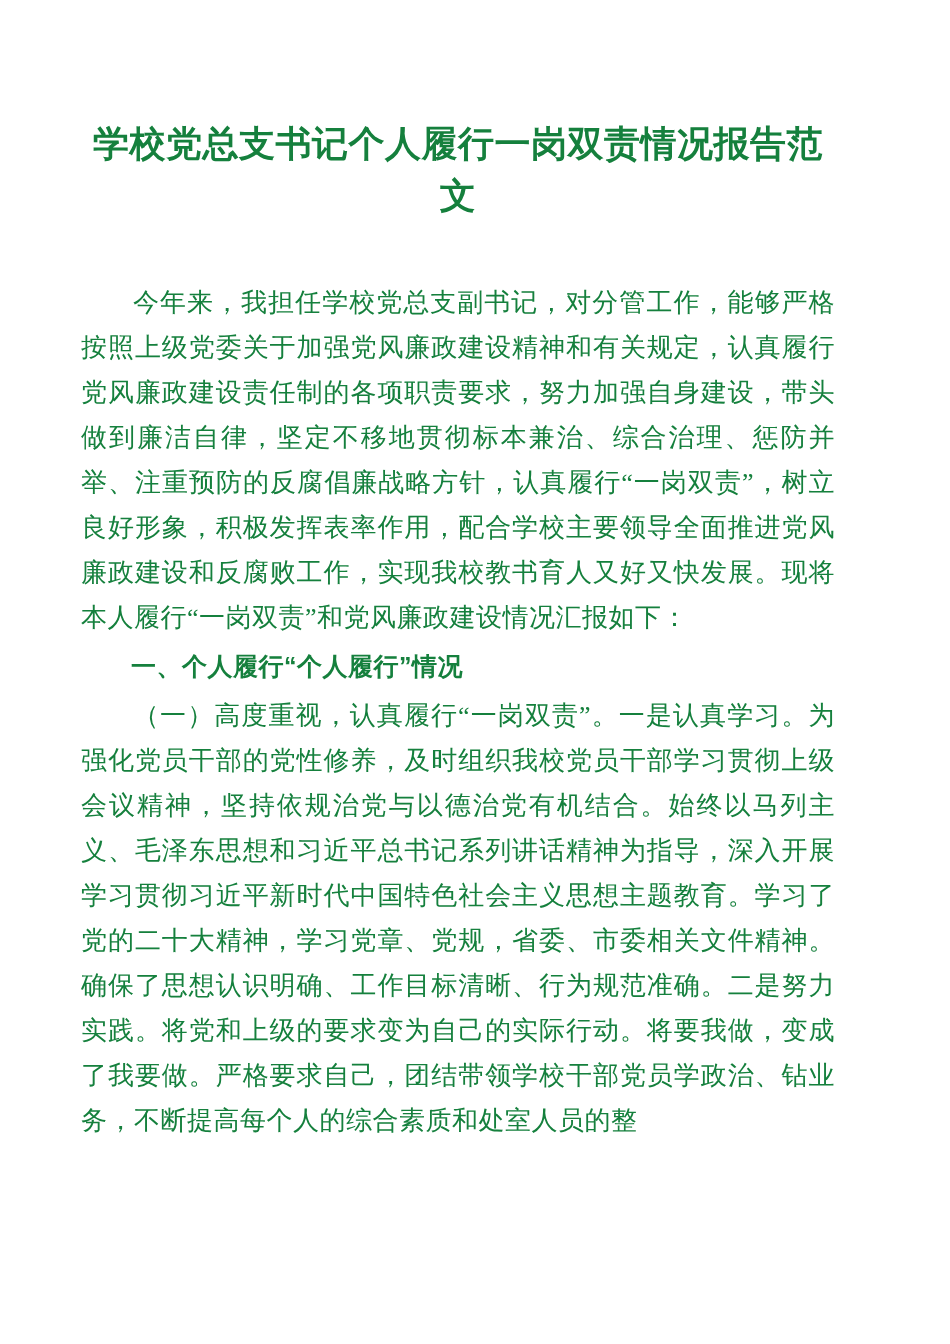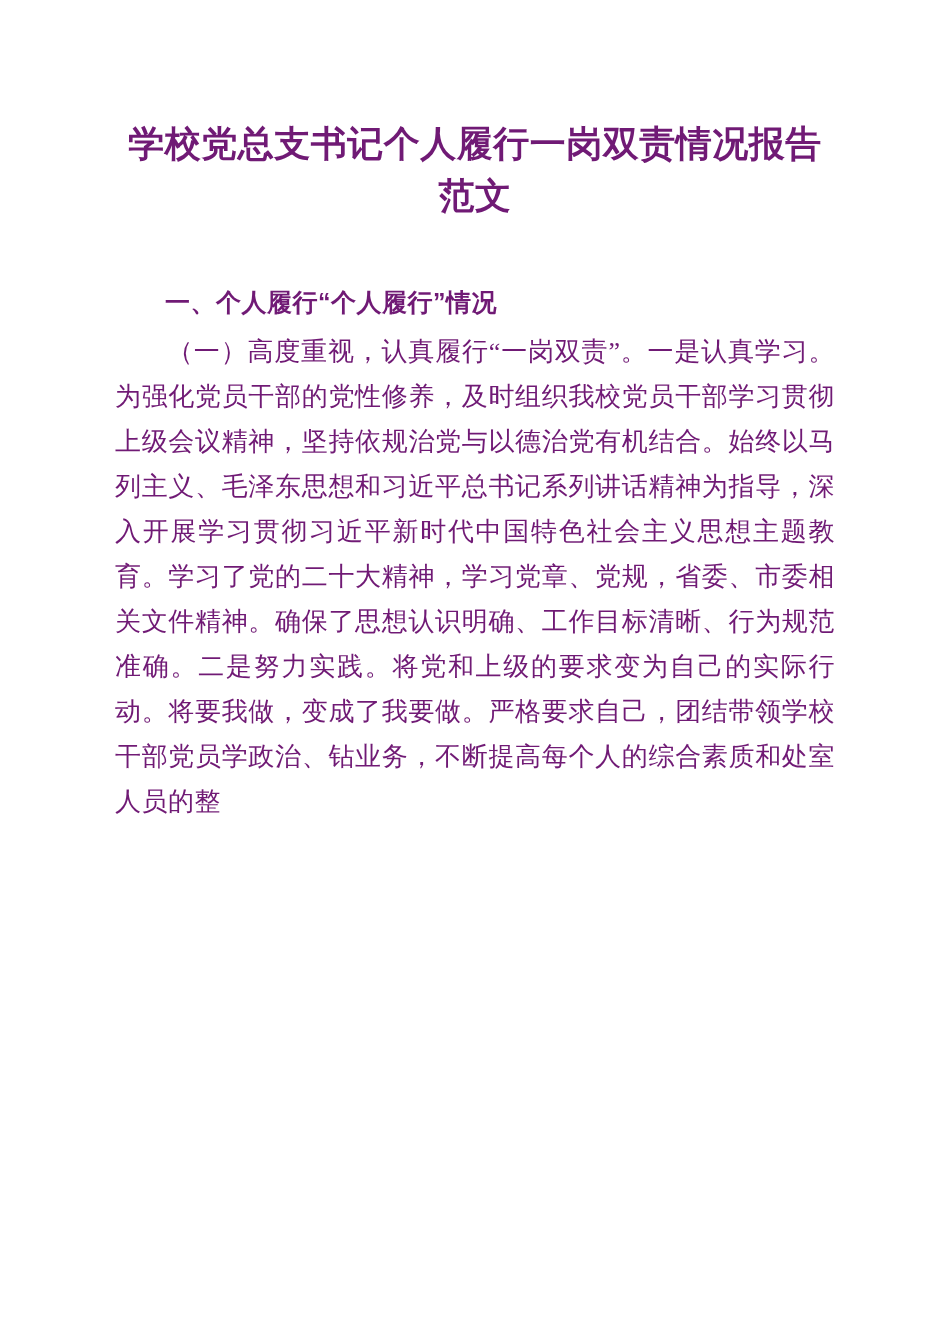--- a/index.html
+++ b/index.html
@@ -7,23 +7,23 @@
     padding: 0;
     background: #ffffff;
   }
   .page {
     position: relative;
     width: 950px;
     height: 1344px;
     margin: 0 auto;
     background: #ffffff;
     box-sizing: border-box;
-    padding: 118px 115px 0 115px;
+    padding: 118px 115px 0 81px;
     overflow: hidden;
-    color: #701a75;
+    color: #15803d;
   }
   .doc-title {
     font-family: "Liberation Sans", "DejaVu Sans", sans-serif;
     font-weight: 900;
     font-size: 36px;
     line-height: 1.45;
     text-align: center;
     margin: 0 0 58px 0;
     letter-spacing: 0.5px;
   }
@@ -45,17 +45,18 @@
     margin: 4px 0 4px 0;
     letter-spacing: 0.5px;
   }
 </style>
 </head>
 <body>
 
 <div class="page">
   <h1 class="doc-title">学校党总支书记个人履行一岗双责情况报告范文</h1>
 
+  <p class="body-para">今年来，我担任学校党总支副书记，对分管工作，能够严格按照上级党委关于加强党风廉政建设精神和有关规定，认真履行党风廉政建设责任制的各项职责要求，努力加强自身建设，带头做到廉洁自律，坚定不移地贯彻标本兼治、综合治理、惩防并举、注重预防的反腐倡廉战略方针，认真履行“一岗双责”，树立良好形象，积极发挥表率作用，配合学校主要领导全面推进党风廉政建设和反腐败工作，实现我校教书育人又好又快发展。现将本人履行“一岗双责”和党风廉政建设情况汇报如下：</p>
 
   <h2 class="section-heading">一、个人履行“个人履行”情况</h2>
 
   <p class="body-para">（一）高度重视，认真履行“一岗双责”。一是认真学习。为强化党员干部的党性修养，及时组织我校党员干部学习贯彻上级会议精神，坚持依规治党与以德治党有机结合。始终以马列主义、毛泽东思想和习近平总书记系列讲话精神为指导，深入开展学习贯彻习近平新时代中国特色社会主义思想主题教育。学习了党的二十大精神，学习党章、党规，省委、市委相关文件精神。确保了思想认识明确、工作目标清晰、行为规范准确。二是努力实践。将党和上级的要求变为自己的实际行动。将要我做，变成了我要做。严格要求自己，团结带领学校干部党员学政治、钻业务，不断提高每个人的综合素质和处室人员的整</p>
 </div>
 
 </body></html>

